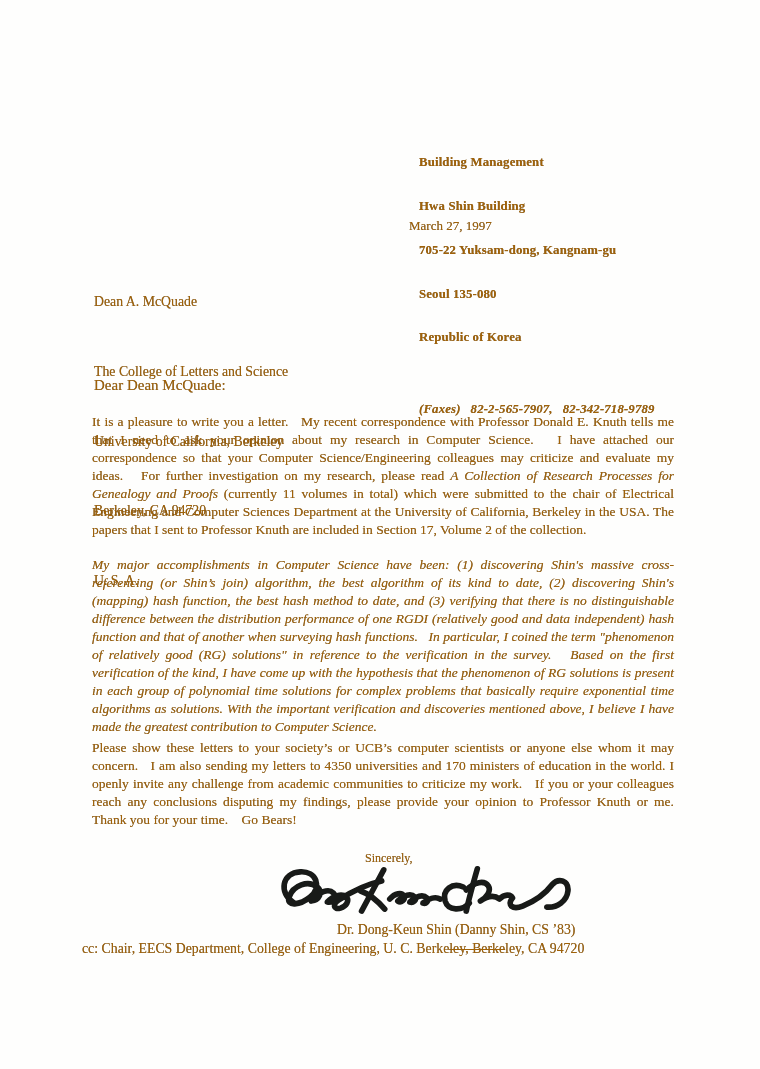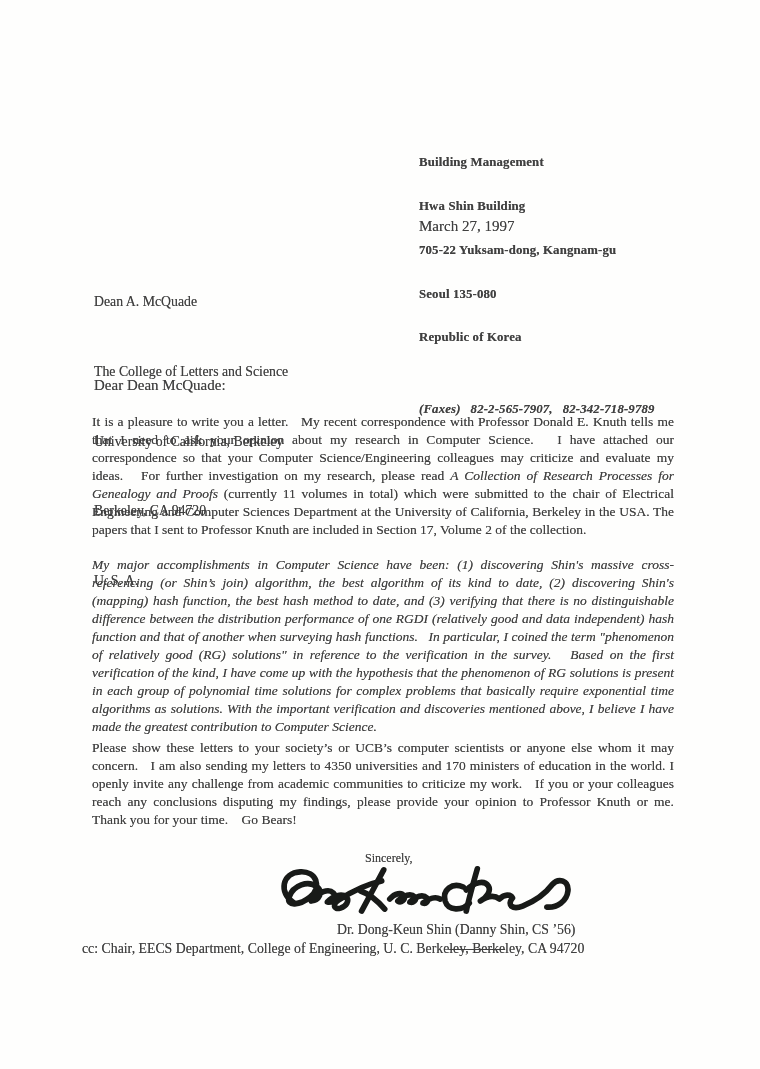--- a/index.html
+++ b/index.html
@@ -5,41 +5,41 @@
   * { margin: 0; padding: 0; box-sizing: border-box; }
   html, body { background: #f2f1ee; }
   body { display: flex; justify-content: center; }
 
   .page {
     position: relative;
     width: 760px;
     height: 1069px;
     background: #fefefd;
     font-family: "Liberation Serif", "DejaVu Serif", serif;
-    color: #404040;
+    color: #a16207;
     overflow: hidden;
     text-shadow: 0 0 0.45px rgba(25,25,25,0.55); 
   }
 
   .abs { position: absolute; }
 
   
   .letterhead {
     left: 419px; top: 126px;
     font-weight: bold;
     font-size: 12.8px;
     line-height: 14.6px;
     white-space: pre-wrap;
     letter-spacing: 0.15px;
   }
   .letterhead .fax { font-style: italic; margin-top: 28px; }
 
   .date {
-    left: 419px; top: 218px;
-    font-size: 15px;
+    left: 409px; top: 218px;
+    font-size: 13px;
     white-space: pre-wrap;
   }
 
   
   .recipient {
     left: 94px; top: 244px;
     font-size: 13.8px;
     line-height: 23.2px;
     white-space: pre-wrap;
   }
@@ -120,17 +120,17 @@
       <path d="M 18 40 C 2 30 6 10 24 9 C 40 8 46 24 34 34 C 24 42 10 44 13 34 C 17 22 32 17 41 24 C 47 29 43 37 35 38 C 43 29 52 25 57 30 C 61 34 57 40 51 39 C 57 33 65 30 70 34 C 73 38 70 43 64 45 C 57 47 56 41 62 37 C 76 28 91 21 105 18"></path>
       <path d="M 107 7 C 100 20 92 35 85 48"></path>
       <path d="M 84 28 C 93 31 102 39 108 46"></path>
       <path d="M 113 36 C 118 30 125 29 127 33 C 129 37 124 40 121 38 C 127 32 134 30 138 34 C 140 37 136 40 133 39 C 139 33 146 31 150 35 C 152 38 149 41 146 40 C 151 36 158 33 163 36"></path>
       <path d="M 186 24 C 175 19 165 27 168 38 C 171 48 185 48 192 40"></path>
       <path d="M 200 6 C 196 20 192 34 189 48"></path>
       <path d="M 189 27 C 197 19 207 17 211 23 C 214 28 209 35 203 38 C 210 33 217 32 222 36 C 227 31 233 31 235 35 C 229 42 235 47 245 43 C 257 38 268 30 274 22 C 281 14 291 18 290 28 C 289 38 279 45 269 44"></path>
     </svg>
   </div>
 
-  <div class="abs typed-name">Dr. Dong-Keun Shin (Danny Shin, CS ’56)</div>
+  <div class="abs typed-name">Dr. Dong-Keun Shin (Danny Shin, CS ’83)</div>
 
   <div class="abs cc-line"><span>cc: Chair, EECS Department, College of Engineering, U. C. Berke</span><span class="strike">ley, Berke</span><span>ley, CA 94720</span></div>
 
 </div>
 
 </body></html>

